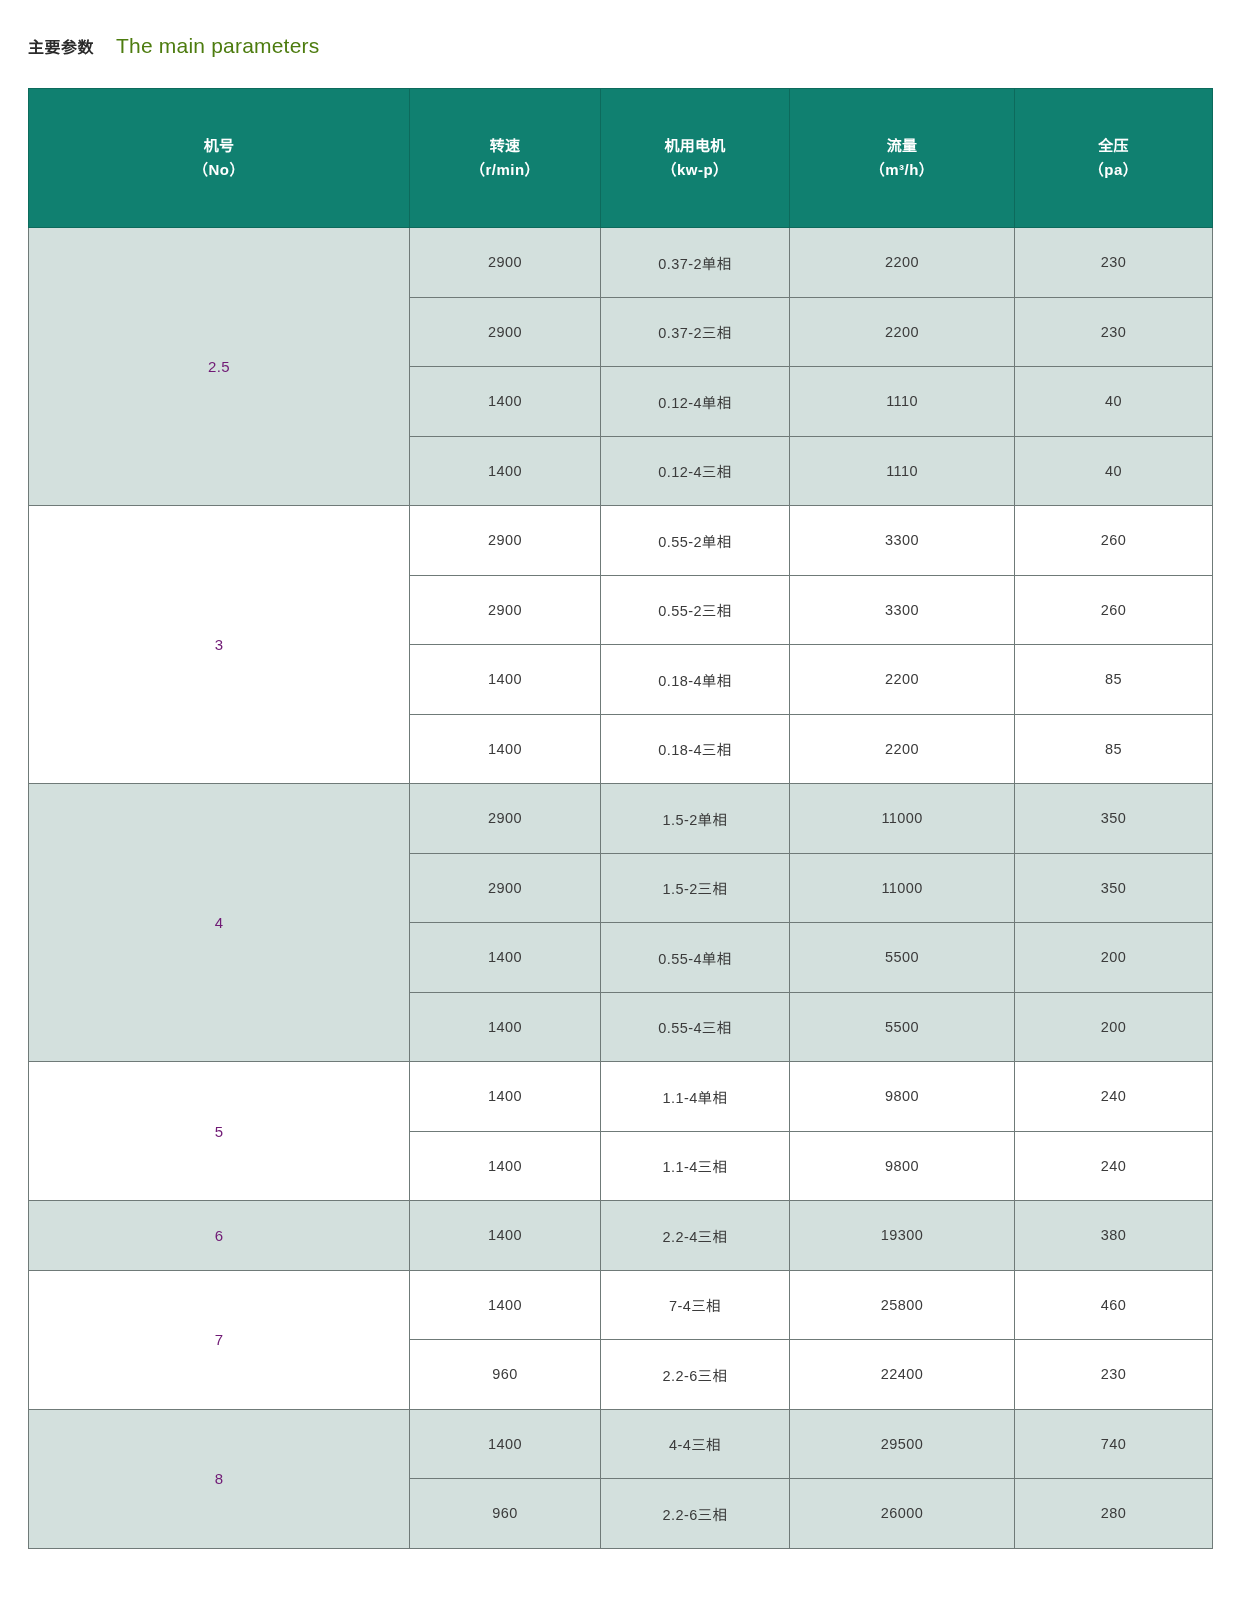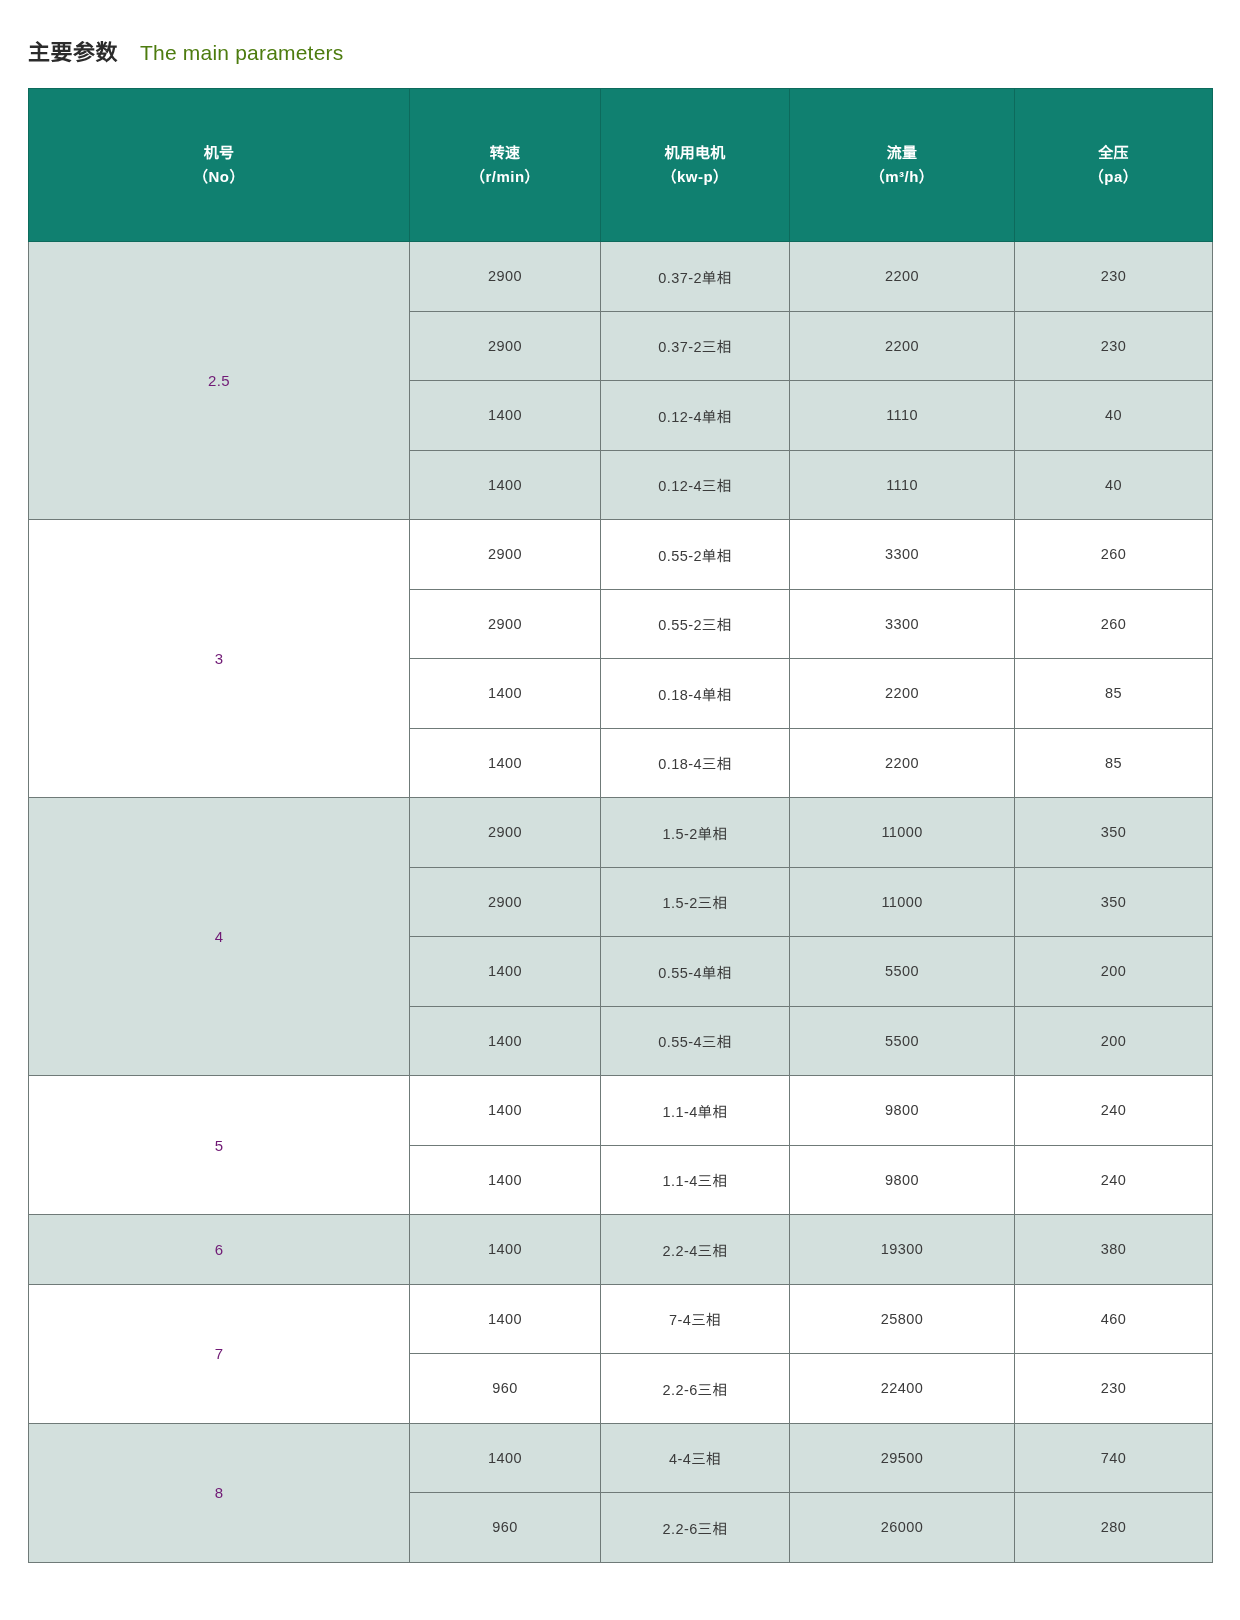--- a/index.html
+++ b/index.html
@@ -26,21 +26,21 @@
   
   .heading {
     position: absolute;
     left: 28px;
     top: 34px;
     display: flex;
     align-items: baseline;
     white-space: nowrap;
   }
   .heading-cn {
-    font-size: 22px;
+    font-size: 16px;
     font-weight: bold;
     letter-spacing: 0.5px;
     color: #2b2b2b;
   }
   .heading-en {
     font-size: 21px;
     font-weight: normal;
     color: #4d7c0f;
     margin-left: 22px;
     letter-spacing: 0.2px;
@@ -69,21 +69,21 @@
   
   thead th {
     background: #108070;
     color: #ffffff;
     font-size: 15px;
     font-weight: bold;
     line-height: 1.62;
     text-align: center;
     vertical-align: middle;
     height: 134px;
-    padding: 9px 4px;
+    padding: 2px 4px;
     border: 1px solid #0d6a5c;
     letter-spacing: 0.3px;
   }
   thead th .hdr-unit {
     display: block;
     font-weight: bold;
     font-size: 15px;
     letter-spacing: 0.5px;
   }
 

